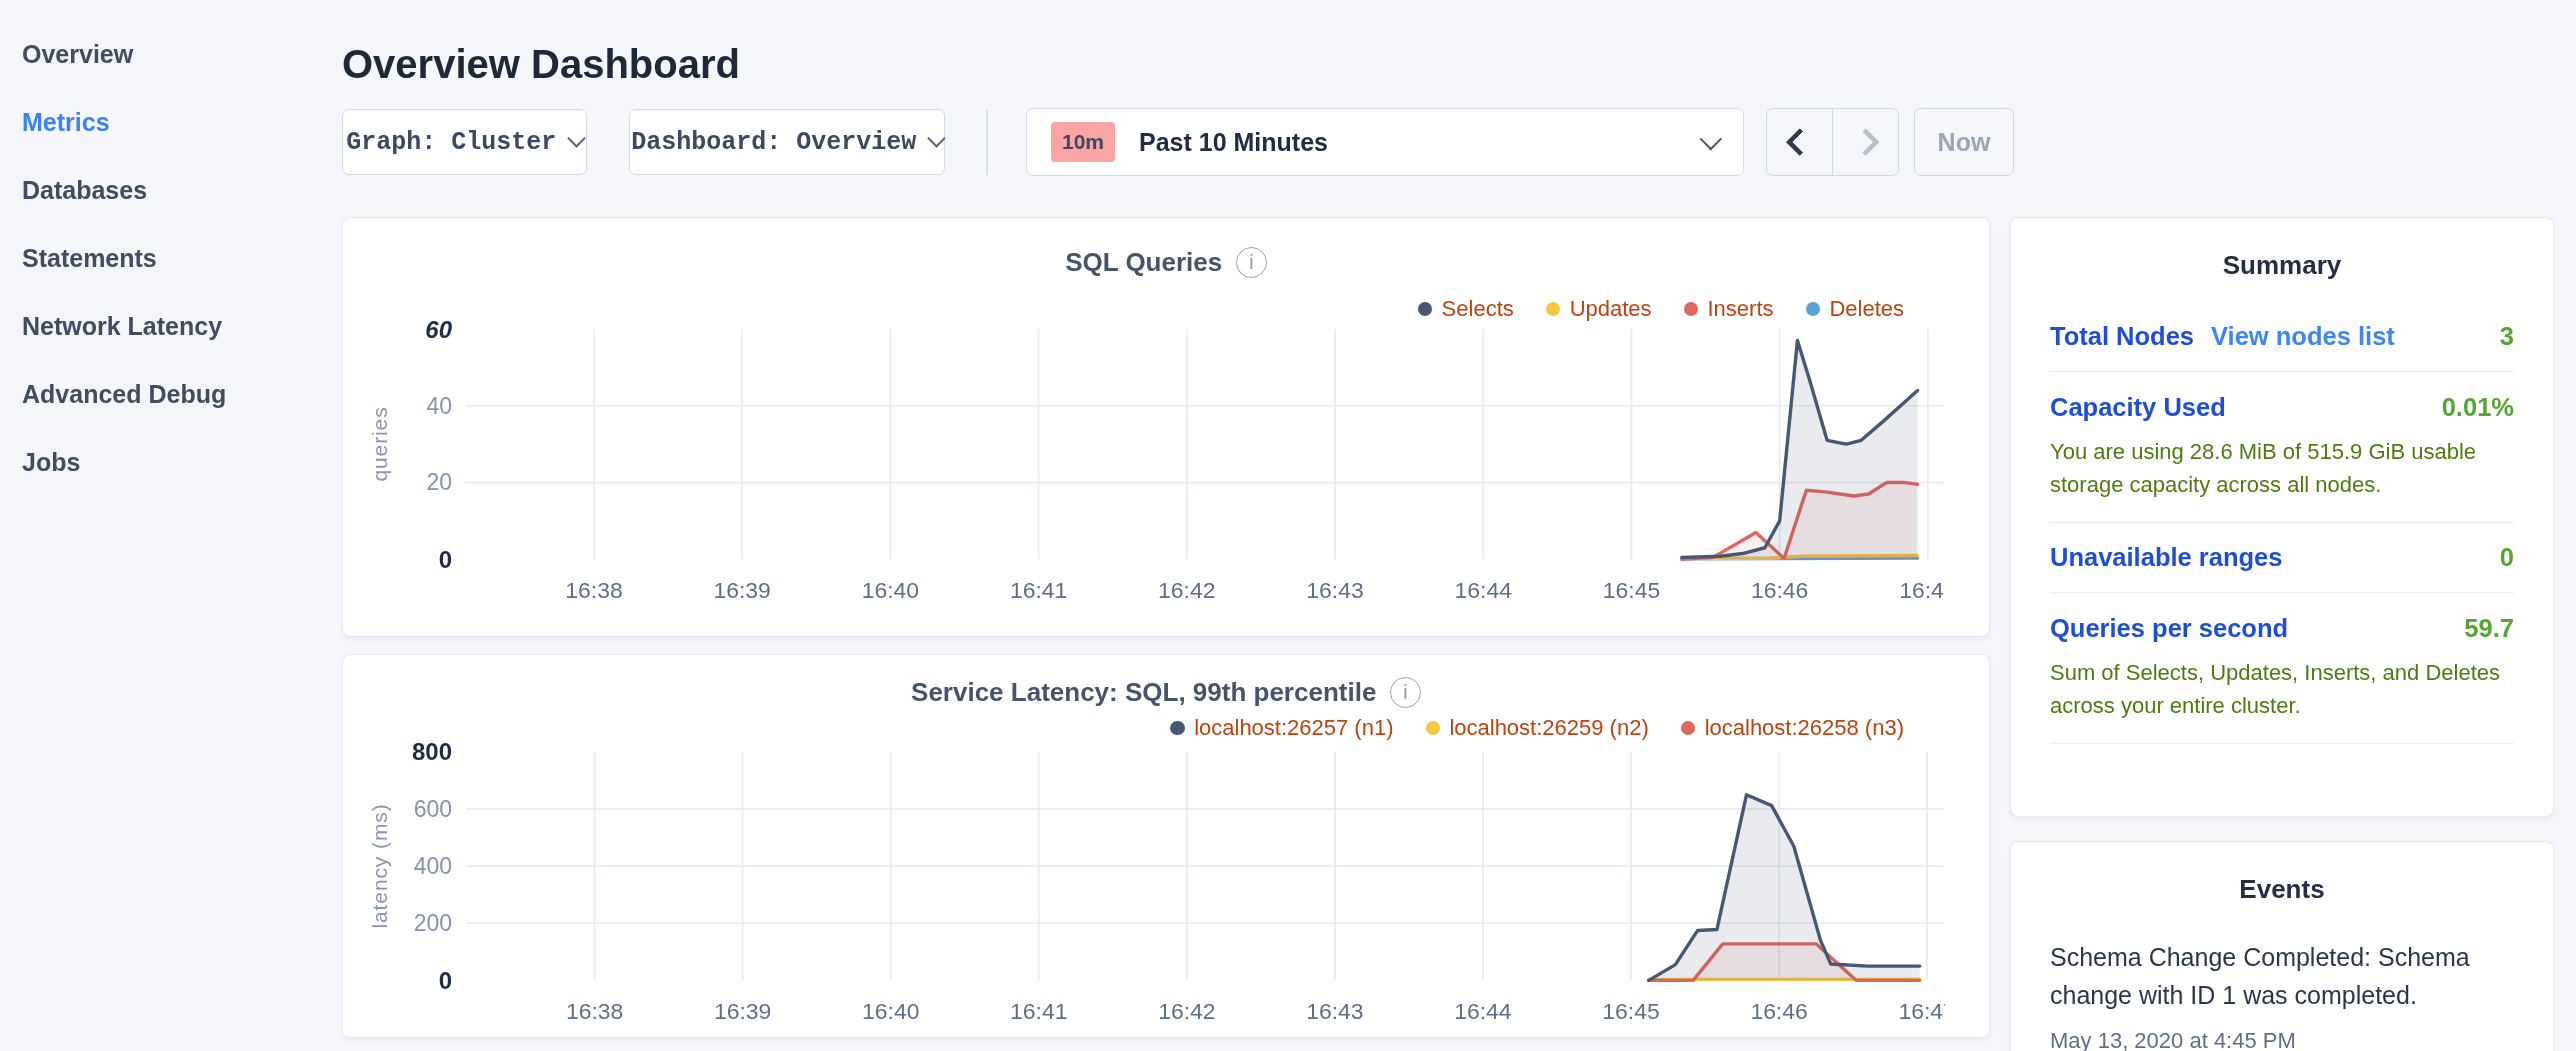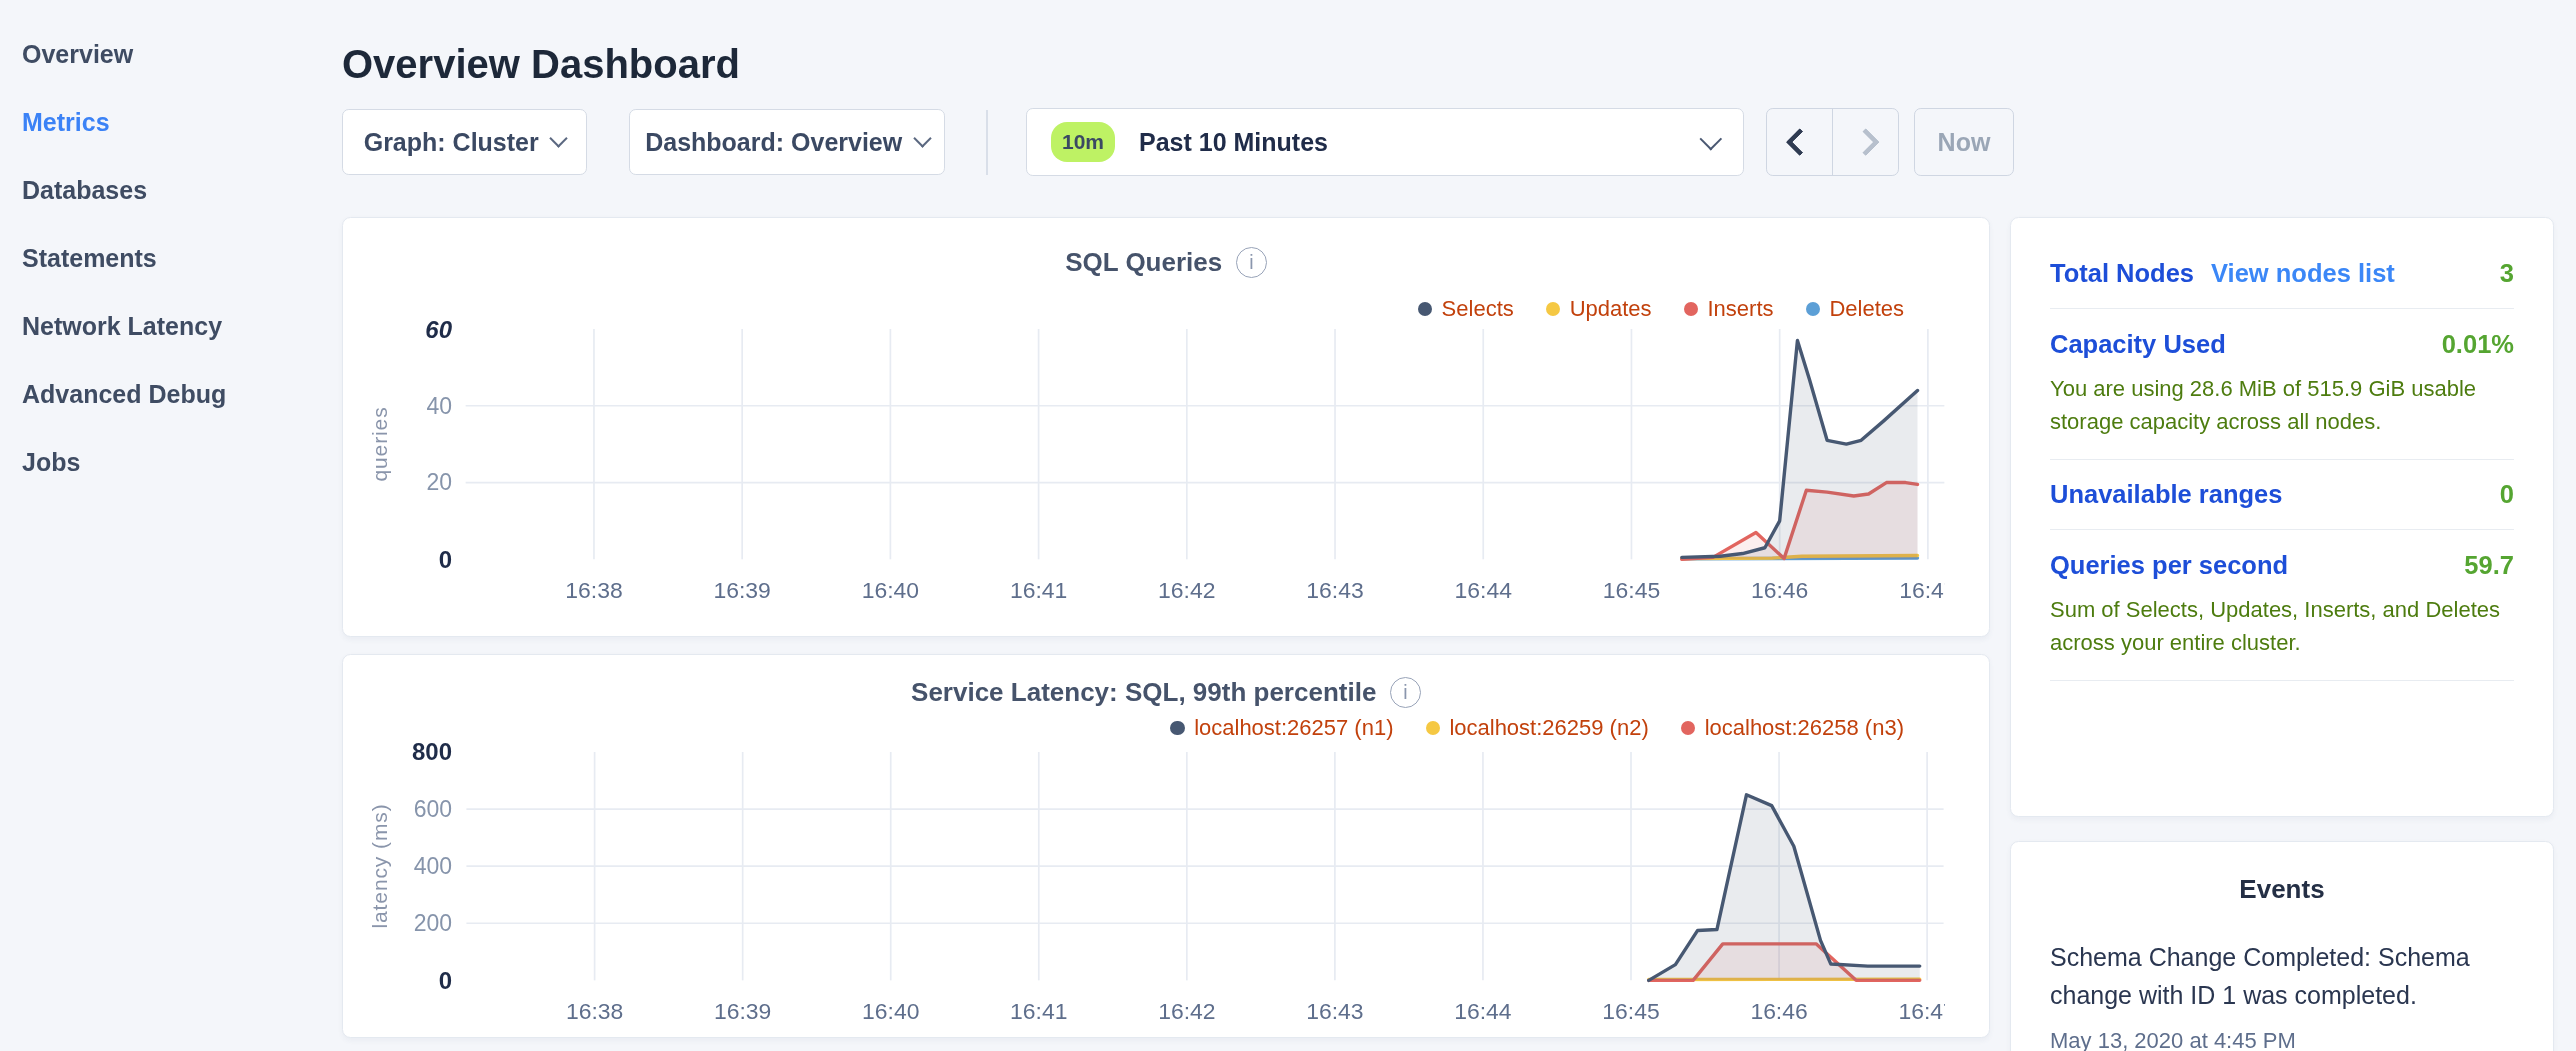--- a/index.html
+++ b/index.html
@@ -11,30 +11,30 @@
   .side-item{height:68px;display:flex;align-items:center;padding-left:22px;
     font-size:25px;font-weight:bold;color:#3f4c63;cursor:pointer;}
   .side-item.active{color:#3b82f6;}
 
   
   #page-title{position:absolute;left:342px;top:15.3px;font-size:40px;font-weight:bold;color:#1d2839;}
 
   
   .btn{position:absolute;display:flex;align-items:center;justify-content:center;
     background:#fff;border:1.7px solid #d5dbe5;border-radius:6.8px;
-    font-size:25px;font-weight:bold;color:#3b4963;cursor:pointer;box-sizing:border-box;}
+    font-size:25px;font-weight:bold;color:#3b4963;cursor:pointer;box-sizing:border-box;font-family:Liberation Mono, monospace;}
   #graph-btn{left:342px;top:109px;width:245px;height:66px;}
   #dashboard-btn{left:629px;top:109px;width:316px;height:66px;}
   .chev{width:11px;height:11px;border-right:2.6px solid #5b6880;border-bottom:2.6px solid #5b6880;
     transform:rotate(45deg);margin-left:13.6px;margin-top:-6.8px;}
   #ctrl-divider{position:absolute;left:986px;top:110px;width:1.7px;height:65px;background:#d9dfe9;}
   #time-box{position:absolute;left:1026px;top:108px;width:718px;height:68px;background:#fff;
     border:1.7px solid #d5dbe5;border-radius:6.8px;display:flex;align-items:center;
     padding:0 24px;box-sizing:border-box;cursor:pointer;}
-  #range-badge{background:#bef264;border-radius:16px;font-size:21px;font-weight:bold;color:#3b4963;
+  #range-badge{background:#fca5a5;border-radius:4px;font-size:21px;font-weight:bold;color:#3b4963;
     padding:7.7px 11px;}
   #range-label{font-size:25px;font-weight:bold;color:#202c49;margin-left:24px;}
   #time-chev{margin-left:auto;width:13.6px;height:13.6px;border-right:2.6px solid #4a5872;
     border-bottom:2.6px solid #4a5872;transform:rotate(45deg);margin-top:-6.8px;}
   #arrow-group{position:absolute;left:1766px;top:108px;width:133px;height:68px;
     border:1.7px solid #cfd6e2;border-radius:6.8px;display:flex;box-sizing:border-box;}
   .arrow-cell{flex:1;display:flex;align-items:center;justify-content:center;cursor:pointer;}
   .arrow-cell + .arrow-cell{border-left:1.7px solid #cfd6e2;}
   .chev-left{width:14.5px;height:14.5px;border-left:5.1px solid #2f3b52;border-bottom:5.1px solid #2f3b52;
     transform:rotate(45deg);border-radius:1.7px;}
@@ -248,20 +248,21 @@
         <path d="M1392.7,269 L1392.7,268.0 L1711.9,267.7 L1711.9,269 Z" fill="rgba(245,200,67,0.10)" stroke="none"></path>
         <polyline points="1392.7,268.0 1711.9,267.7" fill="none" stroke="#f5c843" stroke-width="4" stroke-linejoin="round" stroke-linecap="round"></polyline>
         <path d="M1392.7,269 L1392.7,269.0 L1445.0,269.0 L1479.9,226.0 L1589.8,226.0 L1636.9,269.0 L1711.9,269.0 L1711.9,269 Z" fill="rgba(226,101,95,0.10)" stroke="none"></path>
         <polyline points="1392.7,269.0 1445.0,269.0 1479.9,226.0 1589.8,226.0 1636.9,269.0 1711.9,269.0" fill="none" stroke="#e2655f" stroke-width="4" stroke-linejoin="round" stroke-linecap="round"></polyline>
         <path d="M1392.7,269 L1392.7,269.0 L1424.1,250.5 L1450.3,210.2 L1473.0,209.1 L1507.8,50.4 L1537.5,63.2 L1563.6,111.0 L1595.0,221.9 L1607.2,249.8 L1650.8,252.2 L1711.9,252.2 L1711.9,269 Z" fill="rgba(71,88,114,0.12)" stroke="none"></path>
         <polyline points="1392.7,269.0 1424.1,250.5 1450.3,210.2 1473.0,209.1 1507.8,50.4 1537.5,63.2 1563.6,111.0 1595.0,221.9 1607.2,249.8 1650.8,252.2 1711.9,252.2" fill="none" stroke="#475872" stroke-width="4" stroke-linejoin="round" stroke-linecap="round"></polyline>
       </svg>
     </div>
 
   <div class="card" id="summary-card">
+    <div class="panel-title">Summary</div>
     <div id="summary-rows">
         <div class="sum-row">
           <div class="sum-line">
             <span class="sum-label">Total Nodes</span>
             <span class="sum-link">View nodes list</span>
             <span class="sum-value">3</span>
           </div>
         </div>
         <div class="sum-row">
           <div class="sum-line">

